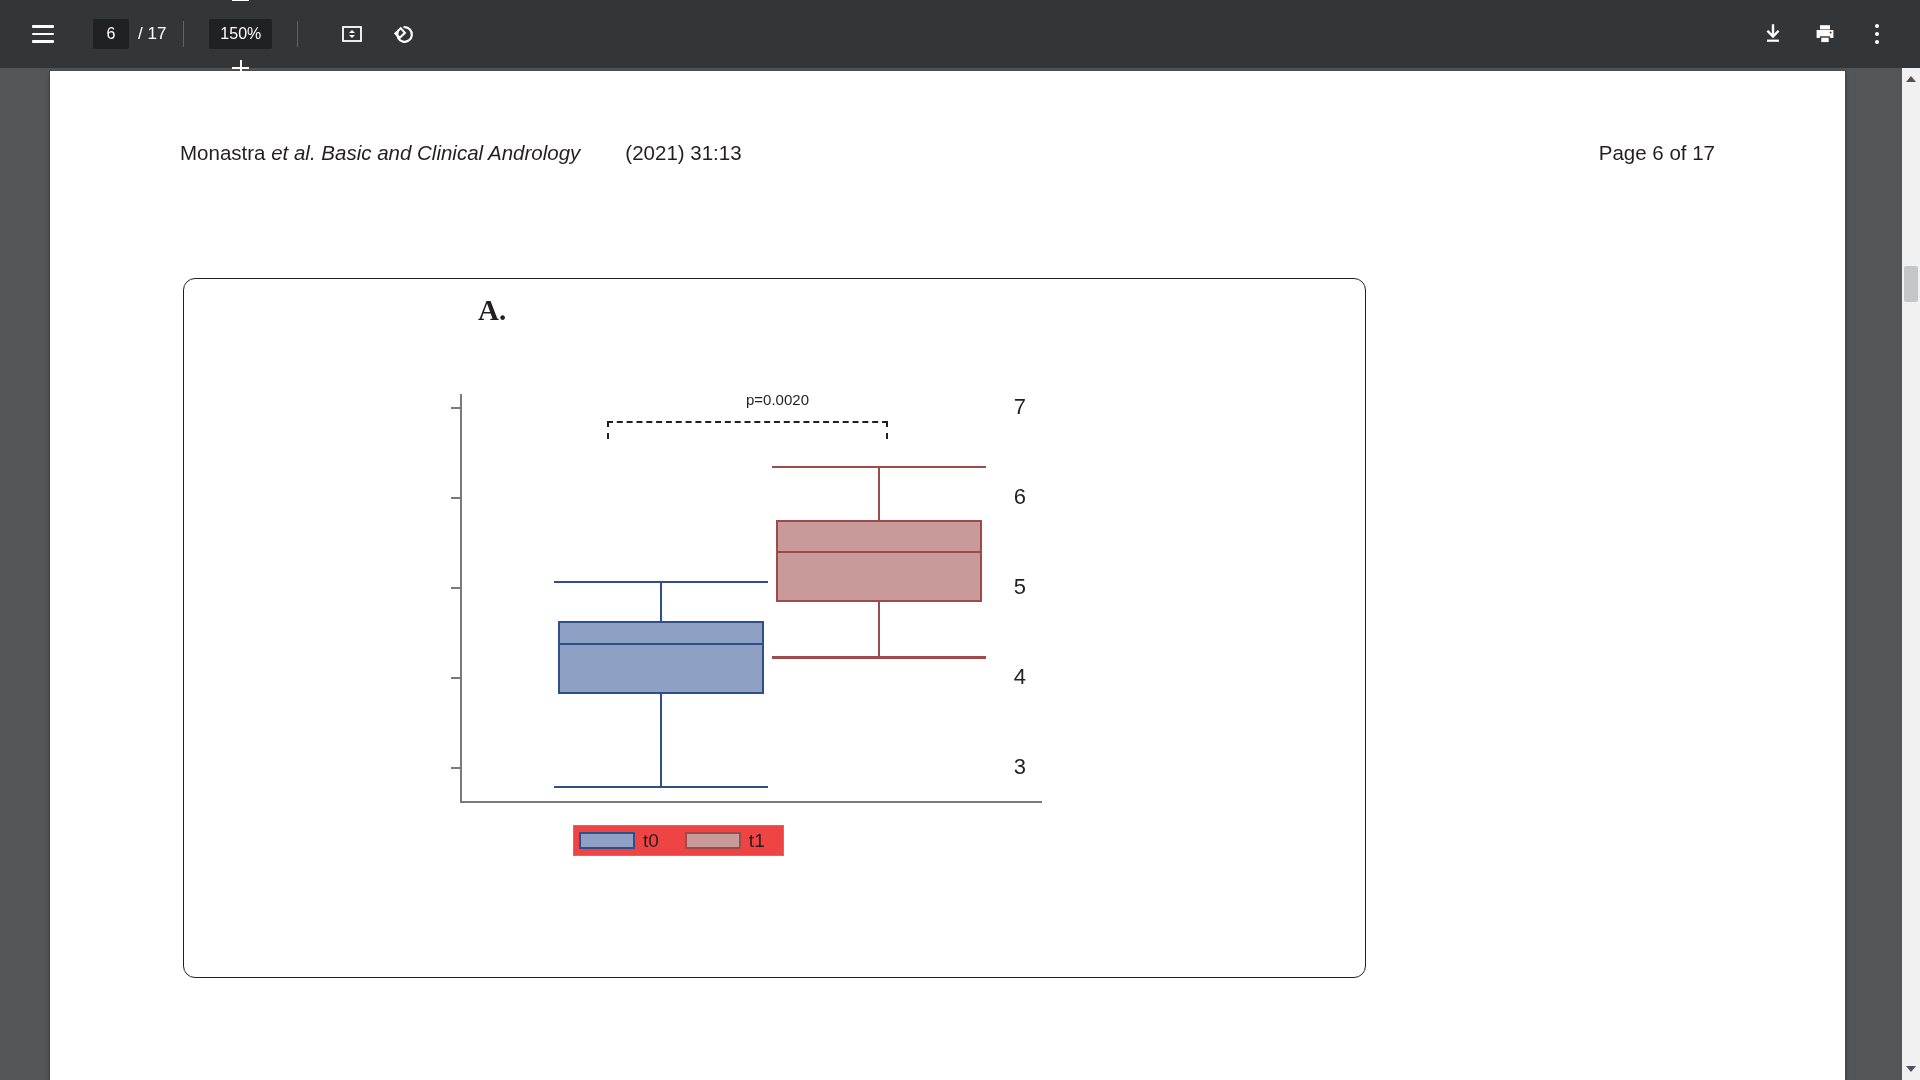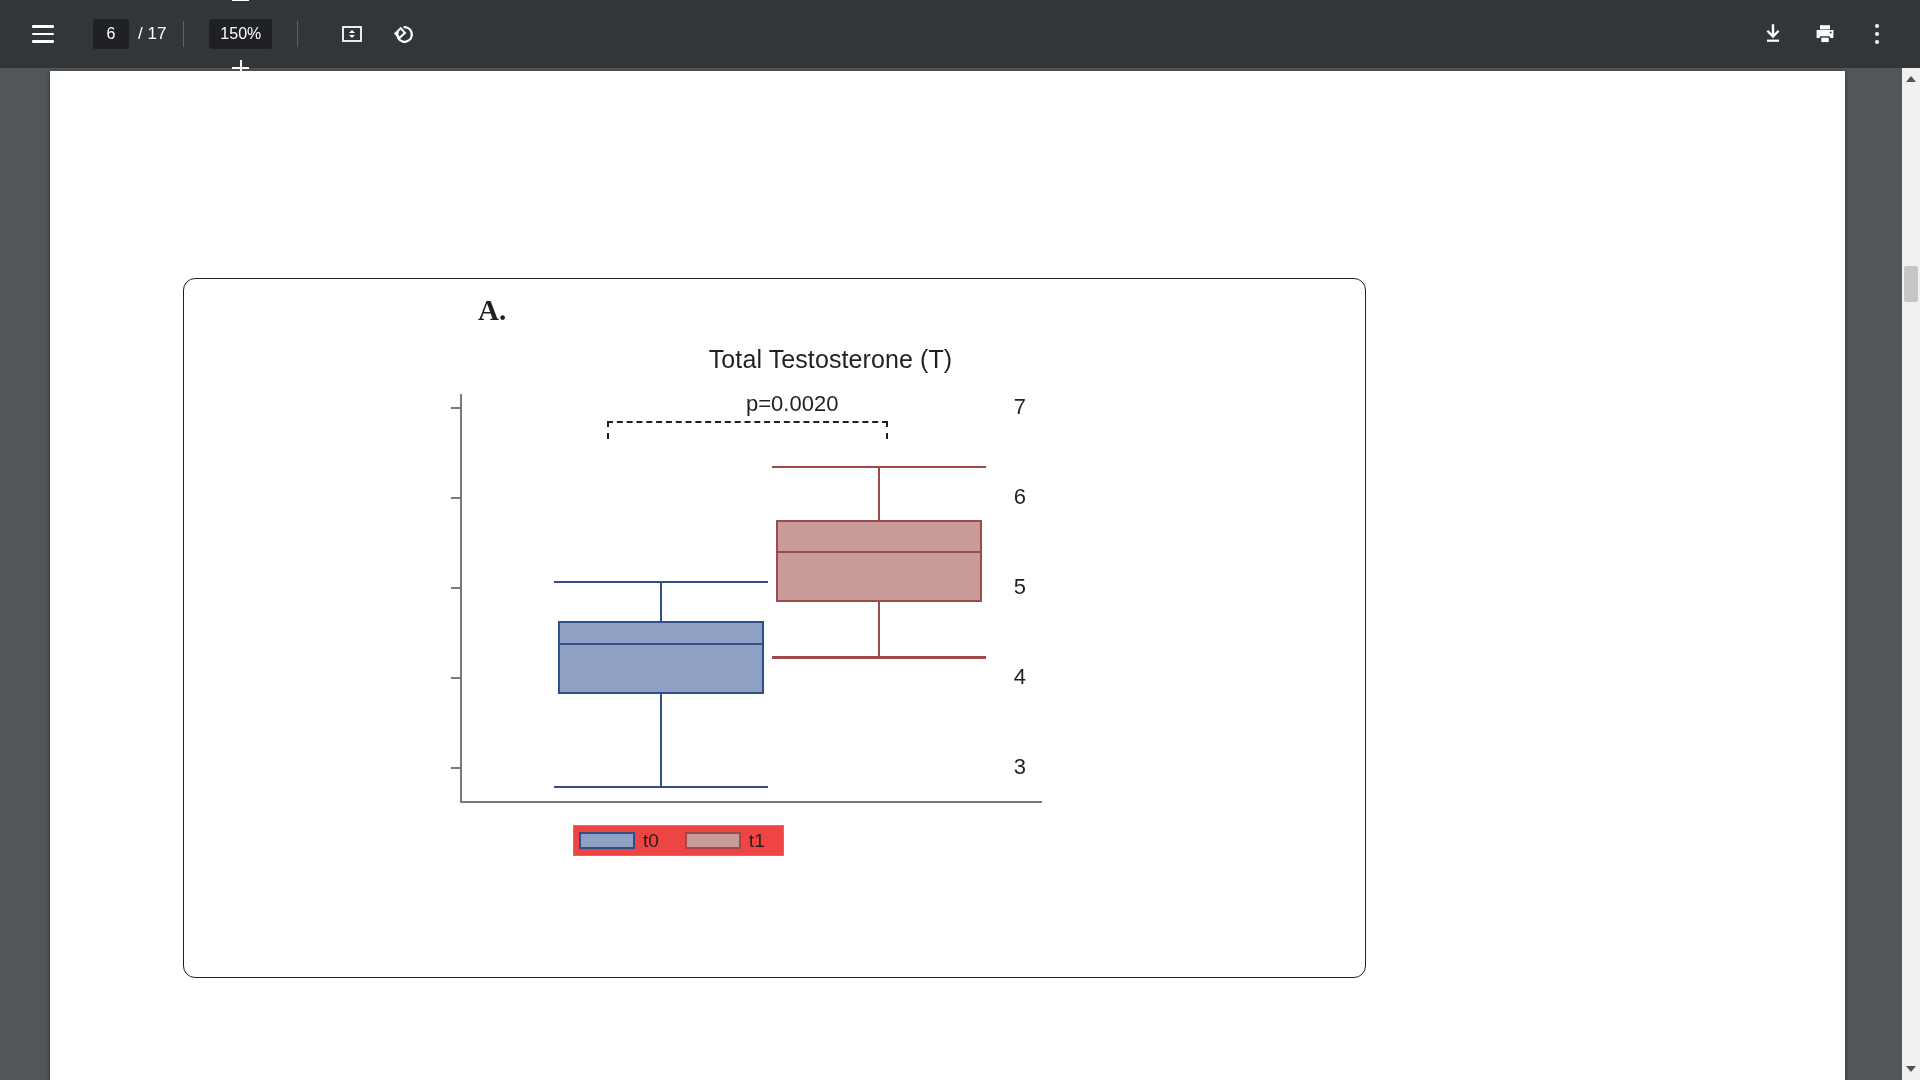--- a/index.html
+++ b/index.html
@@ -171,21 +171,21 @@
     text-align: center;
     font-size: 25px;
     color: #231f20;
     letter-spacing: 0.1px;
   }
   #chart-title-wrap { padding-left: 110px; }
 
   #pvalue-label {
     position: absolute;
     top: 112px; left: 562px;
-    font-size: 22px;
+    font-size: 15px;
     color: #231f20;
   }
 
   
   #sig-bracket {
     position: absolute;
     left: 423px; top: 142px;
     width: 281px; height: 18px;
     border-top: 2.2px dashed #231f20;
     border-left: 2.2px dashed #231f20;
@@ -374,30 +374,35 @@
           <span class="dot"></span>
       </span>
     </div>
   </div>
 </div>
 
 <div id="viewer-area">
 
   <div id="pdf-page">
 
+    <div id="running-head">
+      <div id="journal-citation">
+        <span class="up">Monastra</span>
+        <span class="it">et al. Basic and Clinical Andrology</span>
+      </div>
+      <div id="volume-ref">(2021) 31:13</div>
+      <div id="page-indicator">Page 6 of 17</div>
+    </div>
 
     <div id="figure-panel">
 
       <div id="panel-letter">A.</div>
 
       <div id="chart-area">
 
-        <div id="chart-title">
-          <span id="chart-title-wrap">Total Testosterone (T)</span>
-        </div>
 
         <div id="pvalue-label">p=0.0020</div>
         <div id="sig-bracket"></div>
 
         <div id="plot-frame">
           <div id="y-axis-line"></div>
           <div id="x-axis-line"></div>
           <div id="y-ticks-group">
               <div class="y-tick" style="top: 373.044px;"></div>
               <div class="y-tick-label" style="top: 373.044px;">3</div>

